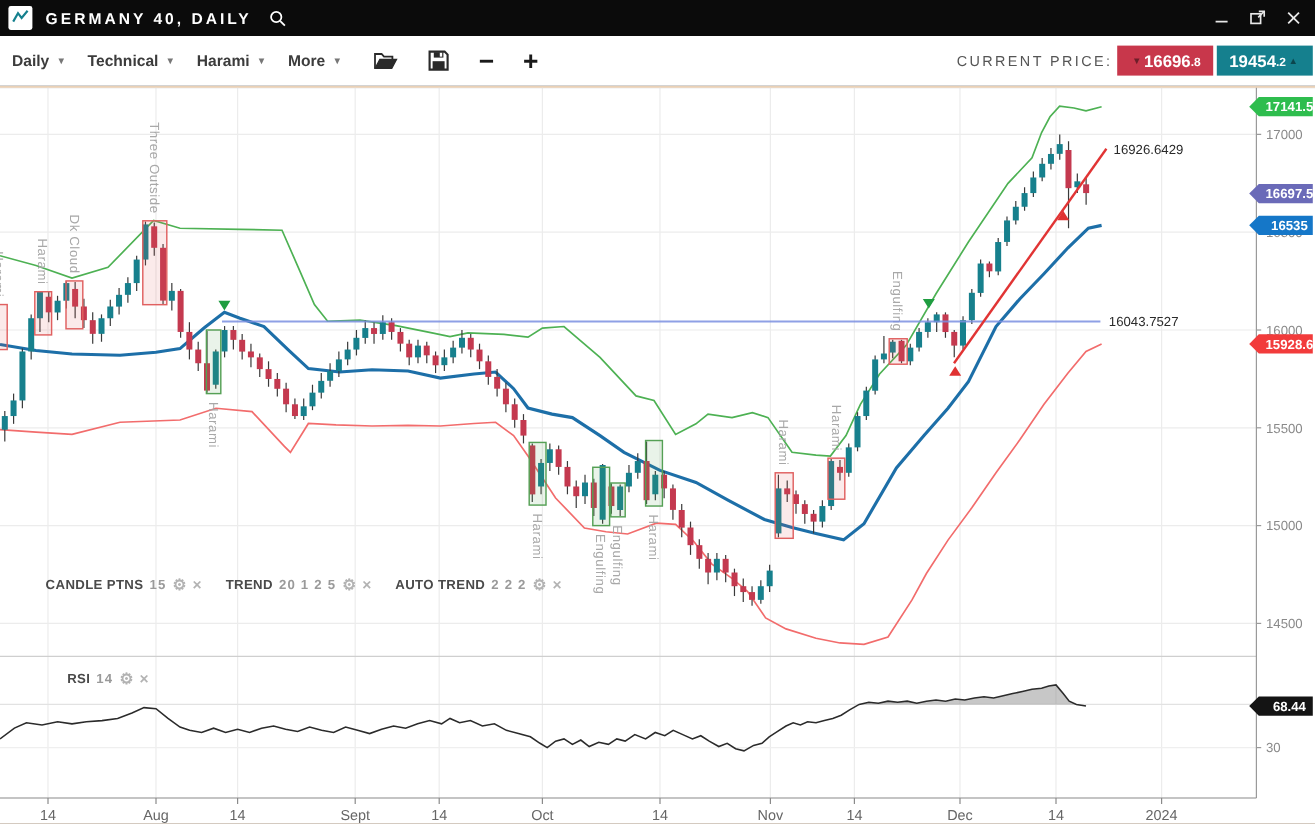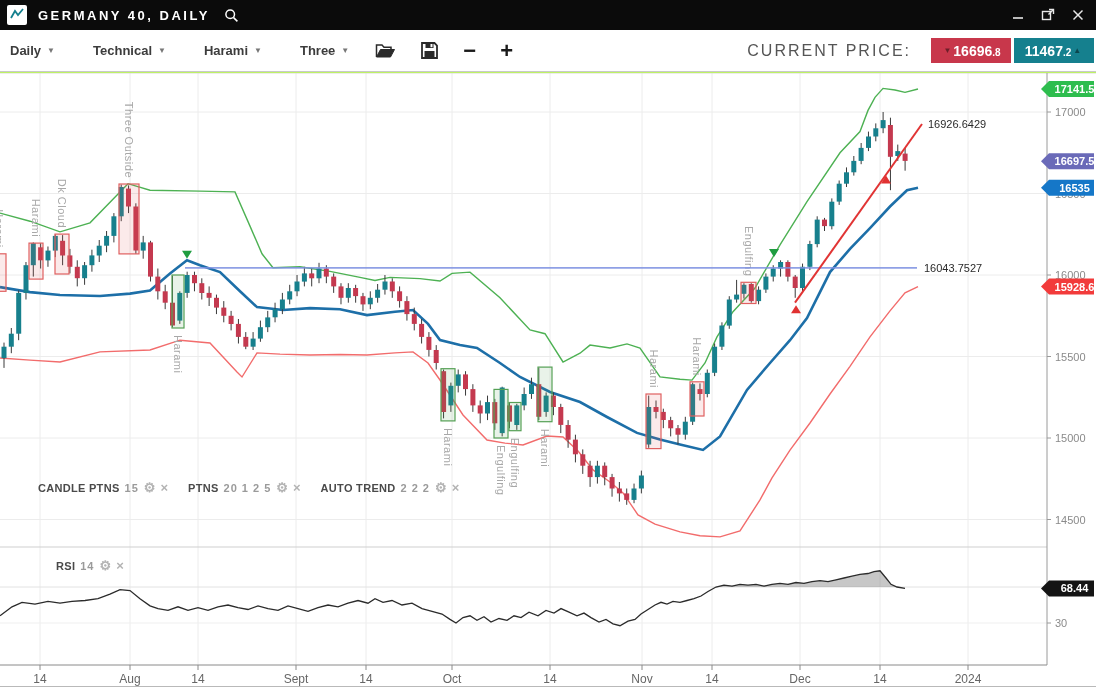--- a/index.html
+++ b/index.html
@@ -1,33 +1,33 @@
 <!DOCTYPE html>
 <html><head>
 <meta charset="utf-8">
 <style>
   html,body{margin:0;padding:0;background:#fff;font-family:"Liberation Sans",sans-serif;}
-  .app{position:relative;width:1096px;height:687px;background:#bef264;overflow:hidden;border-bottom:1px solid #b9b9b9;box-sizing:border-box;}
+  .app{position:relative;width:1096px;height:687px;background:#fdba74;overflow:hidden;border-bottom:1px solid #b9b9b9;box-sizing:border-box;}
   
   .titlebar{position:absolute;top:0;left:0;width:1096px;height:30px;background:#0b0b0b;display:flex;align-items:center;}
   .logo{width:20px;height:20px;background:#fff;border-radius:2px;margin-left:7px;display:flex;align-items:center;justify-content:center;}
   .tb-title{color:#fff;font-size:13px;font-weight:700;letter-spacing:2.5px;margin-left:11px;}
   .tb-search{margin-left:14px;display:flex;align-items:center;}
   .tb-spacer{flex:1;}
   .win-controls{display:flex;align-items:center;gap:17px;margin-right:12px;color:#e8e8e8;}
   .win-btn{font-size:13px;line-height:1;cursor:default;display:flex;align-items:center;}
   
   .toolbar{position:absolute;top:30px;left:0;width:1096px;height:42px;background:#fff;border-bottom:1px solid #c9c9c9;display:flex;align-items:center;box-sizing:border-box;}
-  .menu{display:flex;align-items:center;gap:6px;margin-left:38px;font-size:13px;font-weight:700;color:#3c3c3c;}
+  .menu{display:flex;align-items:center;gap:6px;margin-left:18px;font-size:13px;font-weight:700;color:#3c3c3c;}
   .menu:first-child{margin-left:10px;}
   .caret{font-size:8px;color:#777;}
   .tool-icons{display:flex;align-items:center;gap:24px;margin-left:26px;}
   .tool-btn{display:flex;align-items:center;color:#222;}
   .zoomtxt{font-size:22px;font-weight:700;color:#1a1a1a;line-height:1;}
-  .cp-label{font-size:16px;letter-spacing:2px;color:#555;margin-right:20px;}
+  .cp-label{font-size:12px;letter-spacing:2px;color:#555;margin-right:4px;}
   .price-badge{width:80px;height:25px;display:flex;align-items:center;justify-content:center;color:#fff;font-weight:700;margin-right:3px;position:relative;}
   .price-badge .int{font-size:14px;}
   .price-badge .dec{font-size:10px;margin-top:3px;}
   .price-badge .dir{font-size:8px;color:rgba(0,0,0,.45);margin:0 2px;}
   
   .chartwrap{position:absolute;top:73px;left:0;width:1096px;height:614px;background:#fff;}
   #chart-svg{position:absolute;top:0;left:0;}
   #chart-svg text{font-family:"Liberation Sans",sans-serif;}
   .ind-row{position:absolute;display:flex;align-items:center;gap:6px;font-size:11px;margin-left:32px;}
   .ind-item{display:flex;align-items:center;gap:5px;margin-right:14px;}
@@ -83,21 +83,21 @@
     </span>
     <span class="menu">
       <span>Technical</span>
       <span class="caret">▼</span>
     </span>
     <span class="menu">
       <span>Harami</span>
       <span class="caret">▼</span>
     </span>
     <span class="menu">
-      <span>Three</span>
+      <span>More</span>
       <span class="caret">▼</span>
     </span>
     <span class="tool-icons">
       <span class="tool-btn">
         <svg width="21" height="17" viewBox="0 0 21 17">
           <path d="M1.5 15 L1.5 3 L7 3 L9 5.2 L16 5.2 L16 7.5" fill="none" stroke="#2a2a2a" stroke-width="1.5"></path>
           <path d="M1.5 15 L5.5 7.5 L19.5 7.5 L15.5 15 Z" fill="#2a2a2a" stroke="#2a2a2a" stroke-width="1"></path>
         </svg>
       </span>
       <span class="tool-btn">
@@ -116,21 +116,21 @@
         </span>
     </span>
     <span class="tb-spacer"></span>
     <span class="cp-label">CURRENT PRICE:</span>
     <span class="price-badge" id="bid-badge" style="background: rgb(200, 55, 75);">
       <span class="dir">▼</span>
       <span class="int">16696</span>
       <span class="dec">.8</span>
     </span>
     <span class="price-badge" id="ask-badge" style="margin-right: 2px; background: rgb(21, 128, 142);">
-      <span class="int">11467</span>
+      <span class="int">19454</span>
       <span class="dec">.2</span>
       <span class="dir">▲</span>
     </span>
   </div>
 
   <div class="chartwrap">
     <svg id="chart-svg" width="1096" height="614">
         <g>
           <line x1="40" y1="0" x2="40" y2="592" stroke="#ececec" stroke-width="1"></line>
           <line x1="130" y1="0" x2="130" y2="592" stroke="#ececec" stroke-width="1"></line>
@@ -509,21 +509,21 @@
       </svg>
 
     <div class="ind-row" style="top:408px;left:6px;">
       <span class="ind-item">
         <span class="ind-name">CANDLE PTNS</span>
         <span class="ind-params">15</span>
         <span class="ind-icon">⚙</span>
         <span class="ind-icon">×</span>
       </span>
       <span class="ind-item">
-        <span class="ind-name">PTNS</span>
+        <span class="ind-name">TREND</span>
         <span class="ind-params">20 1 2 5</span>
         <span class="ind-icon">⚙</span>
         <span class="ind-icon">×</span>
       </span>
       <span class="ind-item">
         <span class="ind-name">AUTO TREND</span>
         <span class="ind-params">2 2 2</span>
         <span class="ind-icon">⚙</span>
         <span class="ind-icon">×</span>
       </span>

